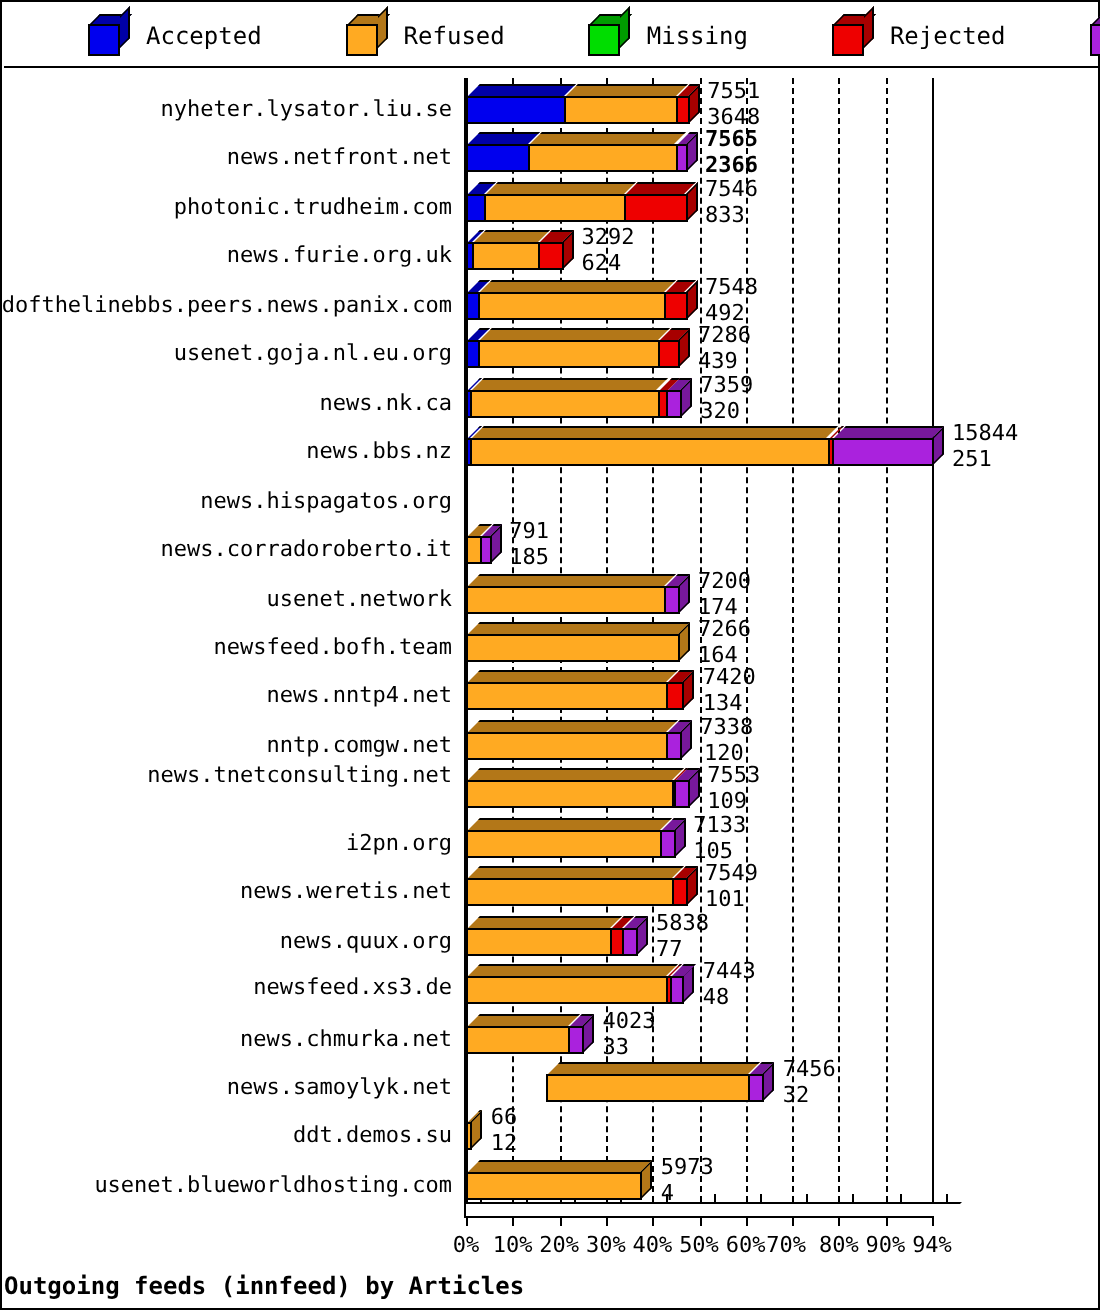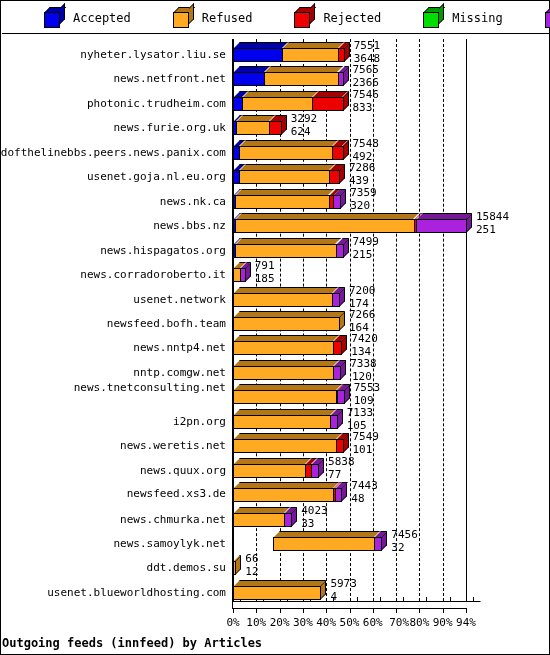--- a/index.html
+++ b/index.html
@@ -193,33 +193,33 @@
       <div class="legend-item">
         <span class="cube">
           <span class="topf" style="background:rgb(179,119,24)"></span>
           <span class="side" style="background:rgb(179,119,24)"></span>
           <span class="face" style="background:#ffaa22"></span>
         </span>
         <span class="legend-label">Refused</span>
       </div>
       <div class="legend-item">
         <span class="cube">
+          <span class="topf" style="background:rgb(0,155,0)"></span>
+          <span class="side" style="background:rgb(0,155,0)"></span>
+          <span class="face" style="background:#00dd00"></span>
+        </span>
+        <span class="legend-label">Missing</span>
+      </div>
+      <div class="legend-item">
+        <span class="cube">
           <span class="topf" style="background:rgb(167,0,0)"></span>
           <span class="side" style="background:rgb(167,0,0)"></span>
           <span class="face" style="background:#ee0000"></span>
         </span>
         <span class="legend-label">Rejected</span>
-      </div>
-      <div class="legend-item">
-        <span class="cube">
-          <span class="topf" style="background:rgb(0,155,0)"></span>
-          <span class="side" style="background:rgb(0,155,0)"></span>
-          <span class="face" style="background:#00dd00"></span>
-        </span>
-        <span class="legend-label">Missing</span>
       </div>
       <div class="legend-item">
         <span class="cube">
           <span class="topf" style="background:rgb(119,24,155)"></span>
           <span class="side" style="background:rgb(119,24,155)"></span>
           <span class="face" style="background:#aa22dd"></span>
         </span>
         <span class="legend-label">Spooled</span>
       </div>
     </div>
@@ -257,21 +257,21 @@
         <div class="tickmark" style="left: 331.2px; top: 563px; height: 5px;"></div>
         <div class="xtick" style="left: 311.2px; top: 582px; width: 26px; text-align: center;">40%</div>
         <div class="tickmark" style="left: 347.5px; top: 574px; height: 5px;"></div>
         <div class="tickmark" style="left: 354.5px; top: 563px; height: 5px;"></div>
         <div class="xtick" style="left: 334.5px; top: 582px; width: 26px; text-align: center;">50%</div>
         <div class="tickmark" style="left: 370.8px; top: 574px; height: 5px;"></div>
         <div class="tickmark" style="left: 377.8px; top: 563px; height: 5px;"></div>
         <div class="xtick" style="left: 357.8px; top: 582px; width: 26px; text-align: center;">60%</div>
         <div class="tickmark" style="left: 394.1px; top: 574px; height: 5px;"></div>
         <div class="tickmark" style="left: 401.1px; top: 563px; height: 5px;"></div>
-        <div class="xtick" style="left: 381.1px; top: 582px; width: 26px; text-align: right;">70%</div>
+        <div class="xtick" style="left: 381.1px; top: 582px; width: 26px; text-align: left;">70%</div>
         <div class="tickmark" style="left: 417.4px; top: 574px; height: 5px;"></div>
         <div class="tickmark" style="left: 424.4px; top: 563px; height: 5px;"></div>
         <div class="xtick" style="left: 404.4px; top: 582px; width: 26px; text-align: center;">80%</div>
         <div class="tickmark" style="left: 440.7px; top: 574px; height: 5px;"></div>
         <div class="tickmark" style="left: 447.7px; top: 563px; height: 5px;"></div>
         <div class="xtick" style="left: 427.7px; top: 582px; width: 26px; text-align: center;">90%</div>
         <div class="tickmark" style="left: 464px; top: 574px; height: 5px;"></div>
         <div class="tickmark" style="left: 471px; top: 563px; height: 5px;"></div>
         <div class="xtick" style="left: 451px; top: 582px; width: 26px; text-align: center;">94%</div>
         <div class="bar-row" style="left: 0px; top: 8px; width: 548px;">
@@ -281,21 +281,21 @@
           <div class="seg" style="left: 279.93px; width: 56.92px; background: rgb(255, 170, 34); z-index: 39;">
             <div class="top3d" style="background: rgb(179, 119, 24);"></div>
           </div>
           <div class="seg" style="left: 335.85px; width: 6.825px; background: rgb(238, 0, 0); z-index: 38;">
             <div class="top3d" style="background: rgb(167, 0, 0);"></div>
           </div>
           <div class="cap3d" style="left: 341.675px; top: 6px; background: rgb(167, 0, 0); z-index: 5;"></div>
           <div class="vallabel" style="left: 351.675px; top: -2px;">7551</div>
           <div class="vallabel" style="left: 351.675px; top: 11px;">3648</div>
         </div>
-        <div class="bar-row" style="left: 0px; top: 32.45px; width: 524px;">
+        <div class="bar-row" style="left: 0px; top: 32.45px; width: 524px; font-weight: bold;">
           <div class="seg" style="left: 231px; width: 32.455px; background: rgb(0, 0, 238); z-index: 40;">
             <div class="top3d" style="background: rgb(0, 0, 167);"></div>
           </div>
           <div class="seg" style="left: 262.455px; width: 74.395px; background: rgb(255, 170, 34); z-index: 39;">
             <div class="top3d" style="background: rgb(179, 119, 24);"></div>
           </div>
           <div class="seg" style="left: 335.85px; width: 5.66px; background: rgb(170, 34, 221); z-index: 38;">
             <div class="top3d" style="background: rgb(119, 24, 155);"></div>
           </div>
           <div class="cap3d" style="left: 340.51px; top: 6px; background: rgb(119, 24, 155); z-index: 5;"></div>
@@ -384,34 +384,20 @@
           </div>
           <div class="seg" style="left: 411.575px; width: 3.33px; background: rgb(238, 0, 0); z-index: 38;">
             <div class="top3d" style="background: rgb(167, 0, 0);"></div>
           </div>
           <div class="seg" style="left: 413.905px; width: 51.095px; background: rgb(170, 34, 221); z-index: 37;">
             <div class="top3d" style="background: rgb(119, 24, 155);"></div>
           </div>
           <div class="cap3d" style="left: 464px; top: 6px; background: rgb(119, 24, 155); z-index: 5;"></div>
           <div class="vallabel" style="left: 474px; top: -2px;">15844</div>
           <div class="vallabel" style="left: 474px; top: 11px;">251</div>
-        </div>
-        <div class="bar-row" style="left: 0px; top: 203.6px; width: 548px;">
-          <div class="seg" style="left: 231px; width: 3.33px; background: rgb(0, 0, 238); z-index: 40;">
-            <div class="top3d" style="background: rgb(0, 0, 167);"></div>
-          </div>
-          <div class="seg" style="left: 233.33px; width: 101.19px; background: rgb(255, 170, 34); z-index: 39;">
-            <div class="top3d" style="background: rgb(179, 119, 24);"></div>
-          </div>
-          <div class="seg" style="left: 333.52px; width: 7.99px; background: rgb(170, 34, 221); z-index: 38;">
-            <div class="top3d" style="background: rgb(119, 24, 155);"></div>
-          </div>
-          <div class="cap3d" style="left: 340.51px; top: 6px; background: rgb(119, 24, 155); z-index: 5;"></div>
-          <div class="vallabel" style="left: 350.51px; top: -2px;">7499</div>
-          <div class="vallabel" style="left: 350.51px; top: 11px;">215</div>
         </div>
         <div class="bar-row" style="left: 0px; top: 228.05px; width: 548px;">
           <div class="seg" style="left: 231px; width: 7.99px; background: rgb(255, 170, 34); z-index: 40;">
             <div class="top3d" style="background: rgb(179, 119, 24);"></div>
           </div>
           <div class="seg" style="left: 237.99px; width: 5.66px; background: rgb(170, 34, 221); z-index: 39;">
             <div class="top3d" style="background: rgb(119, 24, 155);"></div>
           </div>
           <div class="cap3d" style="left: 242.65px; top: 6px; background: rgb(119, 24, 155); z-index: 5;"></div>
           <div class="vallabel" style="left: 252.65px; top: -2px;">791</div>

